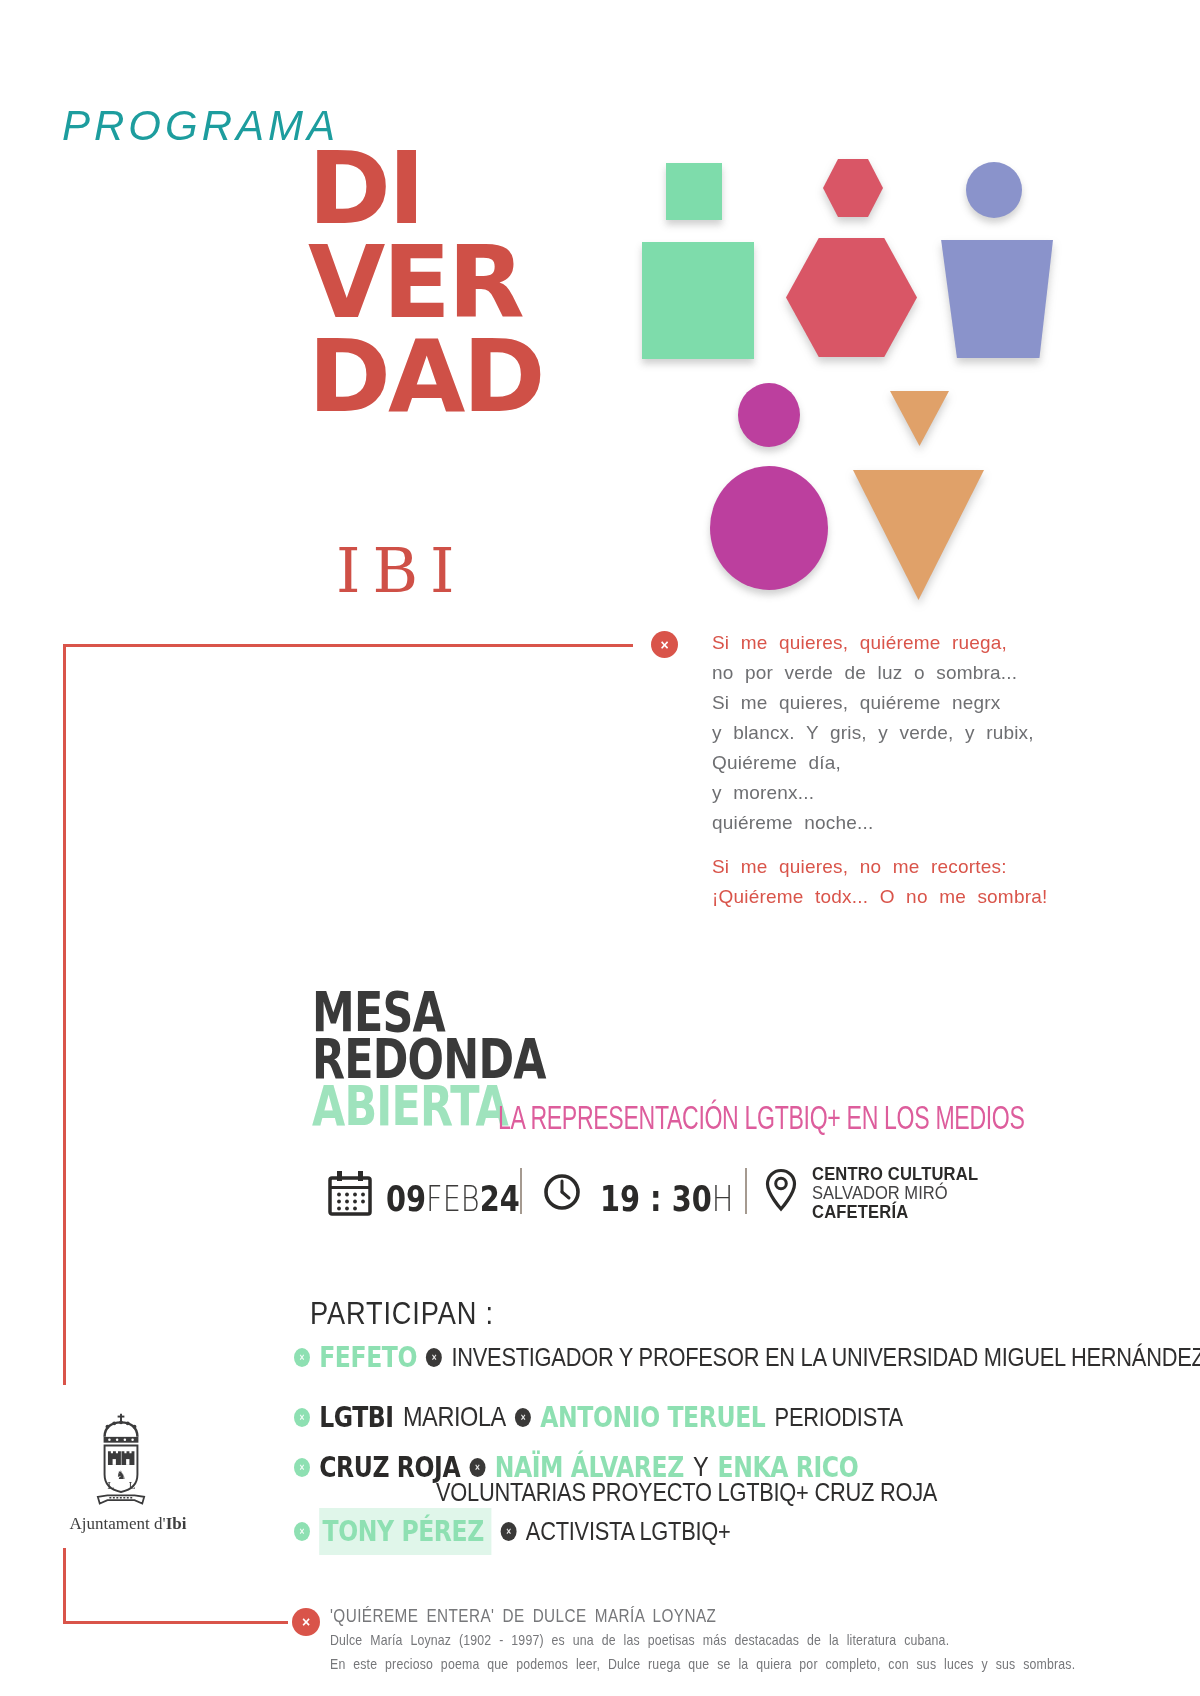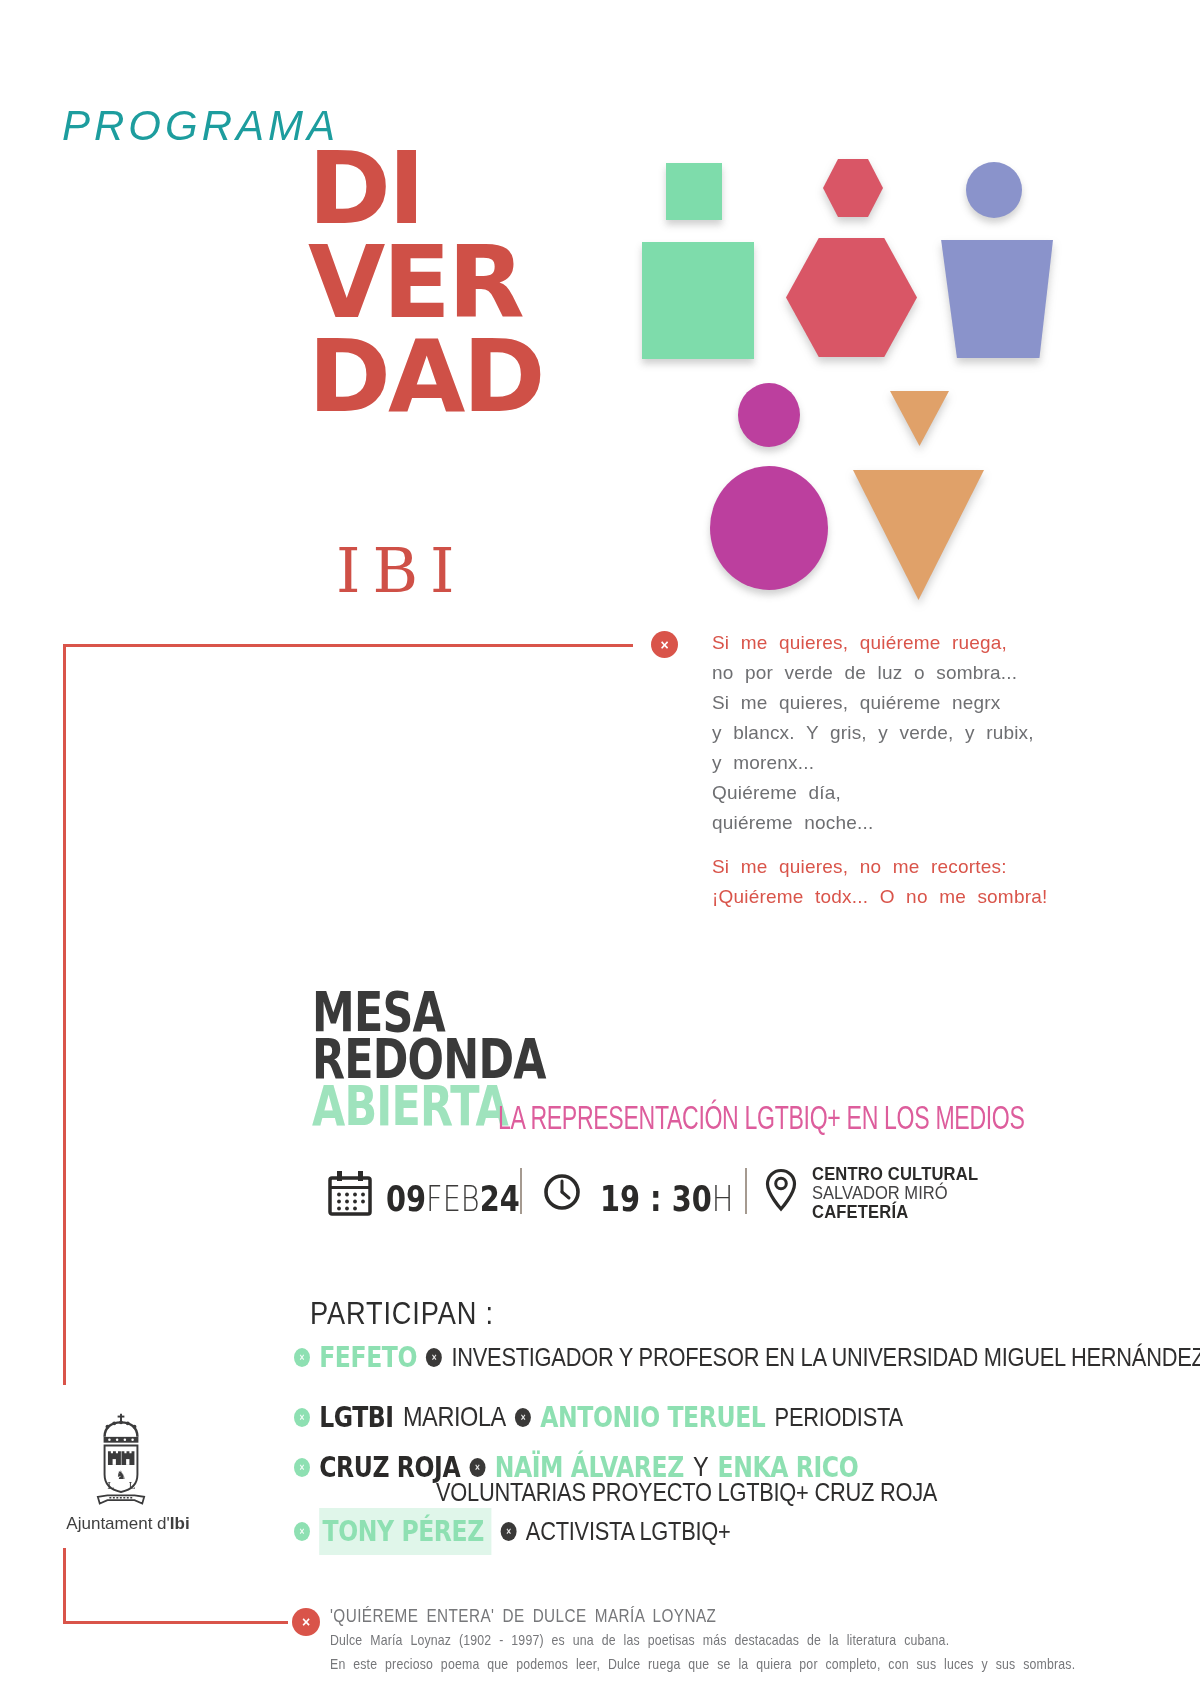--- a/index.html
+++ b/index.html
@@ -96,21 +96,21 @@
   .plight{ font-size:28px; font-weight:400; color:#2f2e2e; letter-spacing:-.5px; }
   .pdesc { font-size:26px; font-weight:400; color:#2f2e2e; letter-spacing:-.3px; }
   .hl { background:#e0f6ea; padding:7px 9px 7px 4px; }
   .subline {
     position:absolute; left:436px; top:1477px; font-size:26px; color:#2f2e2e;
     transform:scaleX(.84); transform-origin:0 0; white-space:nowrap; letter-spacing:-.3px;
   }
 
   
   .logo-caption { left:40px; top:1514px; width:176px; text-align:center;
-                  font-size:17px; color:#3f3f3f; }
+                  font-size:17px; color:#3f3f3f;font-family:Liberation Serif, serif; }
   .logo-caption b { font-weight:700; }
 
   
   .foot-title {
     left:330px; top:1606px; font-size:18px; color:#76777a; letter-spacing:.5px;
     word-spacing:4px; transform:scaleX(.85); transform-origin:0 0; white-space:nowrap;
   }
   .foot-line {
     font-size:14.5px; color:#76777a; word-spacing:5px; letter-spacing:.2px;
     transform:scaleX(.85); transform-origin:0 0; white-space:nowrap; position:absolute;
@@ -159,22 +159,22 @@
   <div class="redline" style="left:63px;top:1548px;width:3px;height:76px;"></div>
   <div class="redline" style="left:63px;top:1621px;width:225px;height:3px;"></div>
   <div class="xcirc" style="left:651px;top:631px;width:27px;height:27px;">×</div>
   <div class="xcirc" style="left:292px;top:1608px;width:28px;height:28px;">×</div>
 
   <div class="abs poem">
     <div class="poem-line red">Si me quieres, quiéreme ruega,</div>
     <div class="poem-line">no por verde de luz o sombra...</div>
     <div class="poem-line">Si me quieres, quiéreme negrx</div>
     <div class="poem-line">y blancx. Y gris, y verde, y rubix,</div>
+    <div class="poem-line">Quiéreme día,</div>
     <div class="poem-line">y morenx...</div>
-    <div class="poem-line">Quiéreme día,</div>
     <div class="poem-line">quiéreme noche...</div>
     <div class="poem-gap"></div>
     <div class="poem-line red">Si me quieres, no me recortes:</div>
     <div class="poem-line red">¡Quiéreme todx... O no me sombra!</div>
   </div>
 
   <div class="title-line" style="top:989px;">MESA</div>
   <div class="title-line" style="top:1036px;">REDONDA</div>
   <div class="title-line mint" style="top:1083px;">ABIERTA</div>
   <div class="abs subtitle">LA REPRESENTACIÓN LGTBIQ+ EN LOS MEDIOS</div>

